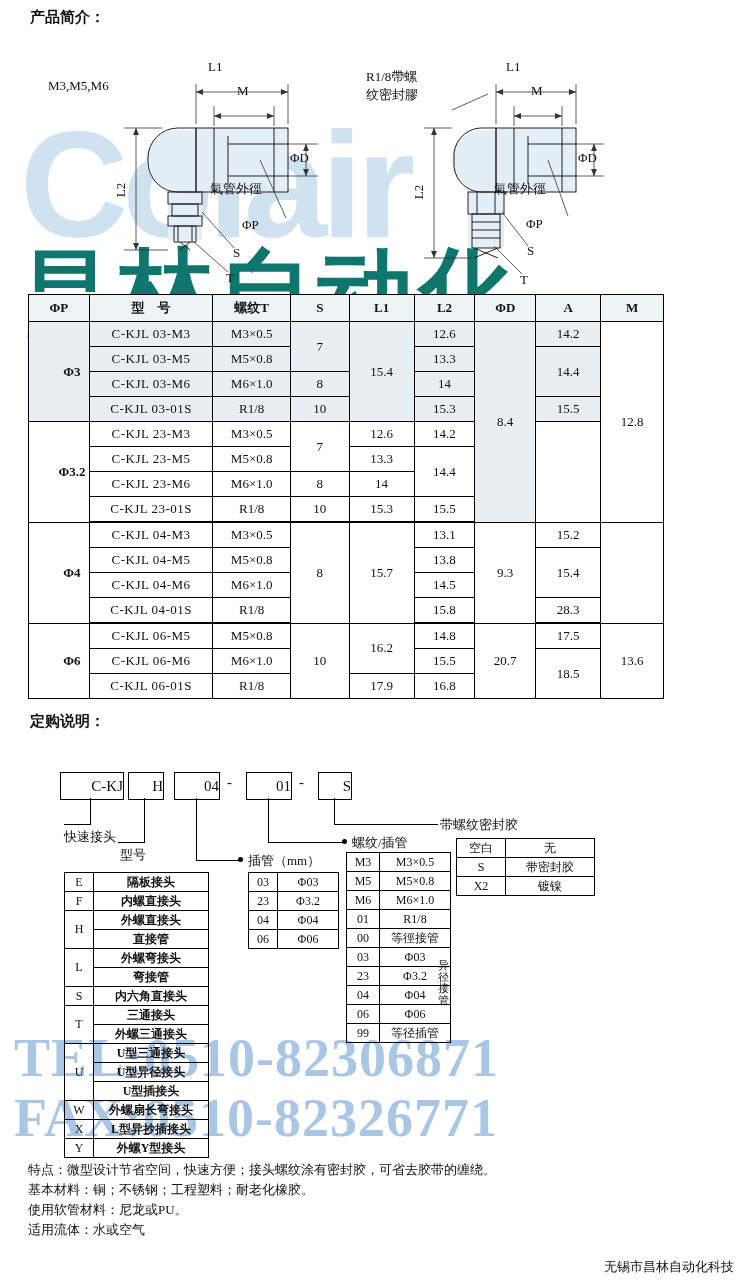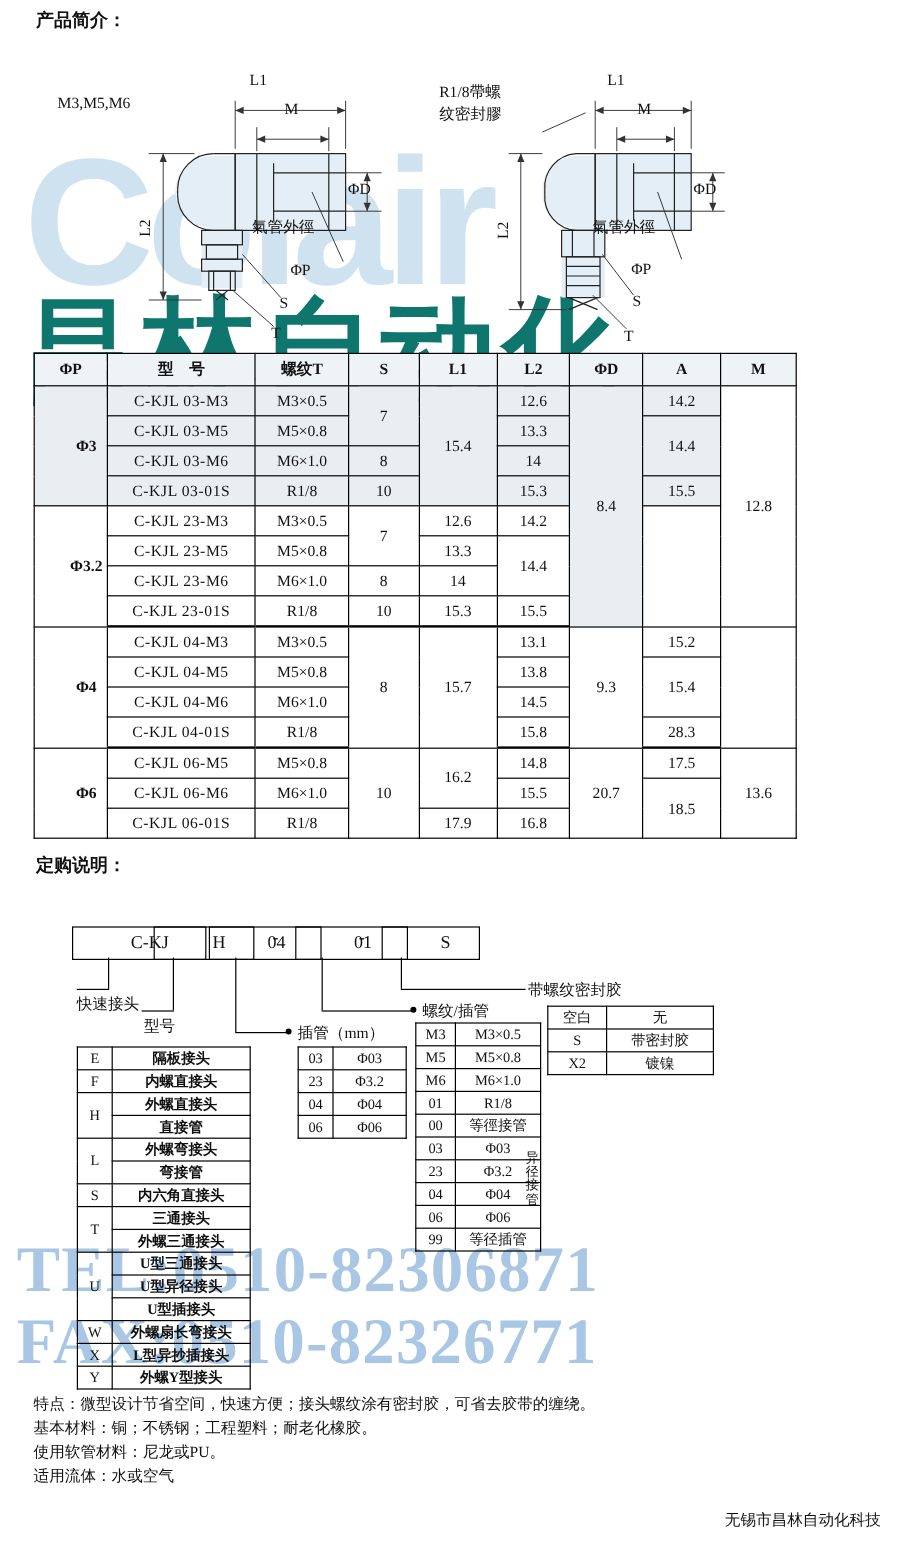--- a/index.html
+++ b/index.html
@@ -51,23 +51,22 @@
   }
   .spec thead td{font-weight:bold;background:#eef3f6;height:26px;}
   .spec .grpc{font-weight:bold;padding-left:28px;}
   .spec .shade{background:#e9eef2;}
   .spec .thick-b td{border-bottom:2px solid #000;}
   .spec .modelcell{text-align:center;letter-spacing:.5px;}
 
   
   .order{position:absolute;left:28px;top:740px;width:694px;height:420px;font-size:12px;}
   .ob{
-    position:absolute;border:1px solid #000;background:transparent;text-align:left;
+    position:absolute;border:1px solid #000;background:transparent;text-align:right;
     font-family:"Liberation Serif",serif;
-    padding-left:48px;
   }
   .code-box{height:26px;line-height:26px;font-size:15px;}
   .dash{position:absolute;font-size:15px;}
   .oline{position:absolute;background:#000;}
   .otext{position:absolute;font-size:13px;font-family:"Liberation Serif",serif;white-space:nowrap;}
   .dot{position:absolute;width:5px;height:5px;border-radius:50%;background:#000;}
 
   .tbl2{position:absolute;border-collapse:collapse;font-size:12px;}
   .tbl2 td{border:1px solid #000;height:18px;padding:0 3px;text-align:center;white-space:nowrap;}
   .tbl2 td.l{text-align:center;font-weight:bold;}

